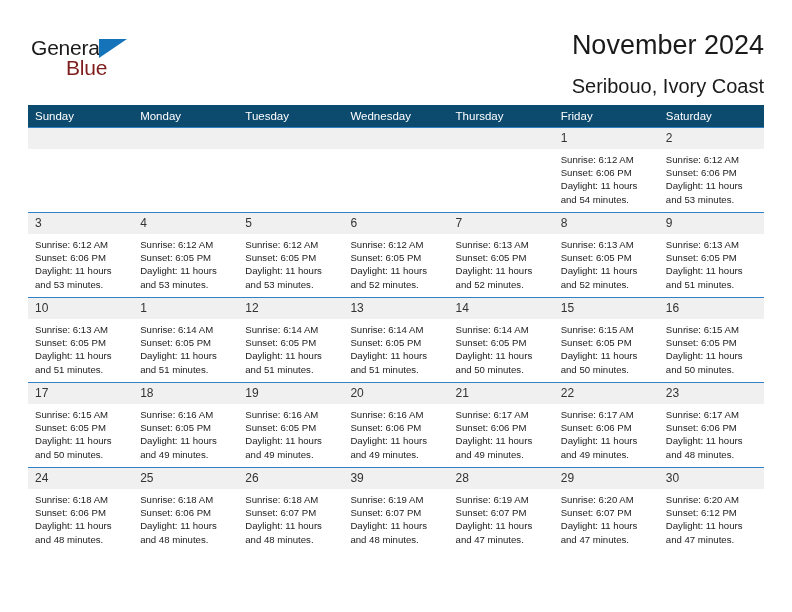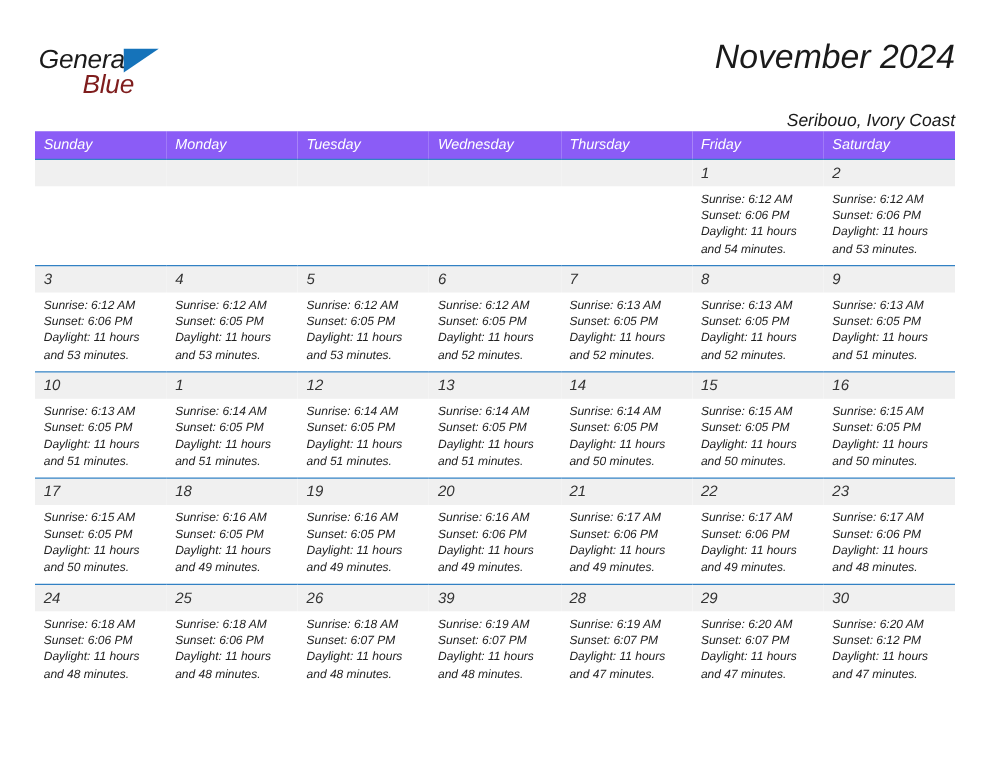--- a/index.html
+++ b/index.html
@@ -12,21 +12,20 @@
     height: 612px;
     font-family: "Liberation Sans", sans-serif;
     color: #000000;
     overflow: hidden;
   }
   .page {
     position: relative;
     width: 792px;
     height: 612px;
     box-sizing: border-box;
-    font-style: italic;
   }
 
   
   .header {
     position: absolute;
     left: 28px;
     top: 28px;
     width: 736px;
     height: 72px;
   }
@@ -70,38 +69,38 @@
     top: 0px;
     text-align: right;
   }
   .cal-title {
     font-size: 27px;
     color: #1a1a1a;
     line-height: 34px;
     white-space: nowrap;
   }
   .cal-subtitle {
-    font-size: 14px;
+    font-size: 20px;
     color: #1a1a1a;
     line-height: 20px;
-    margin-top: 24px;
+    margin-top: 14px;
     white-space: nowrap;
   }
 
   
   .calendar {
     position: absolute;
     left: 28px;
     top: 105px;
     width: 736px;
     border-collapse: collapse;
     table-layout: fixed;
   }
   .dow-row th {
-    background: #8b5cf6;
+    background: #0c4a6e;
     color: #ffffff;
     font-size: 11.5px;
     font-weight: normal;
     text-align: left;
     padding: 4px 0 5px 7px;
     height: 13px;
     border: none;
   }
   .week {
     border-top: 1px solid #3281c4;

